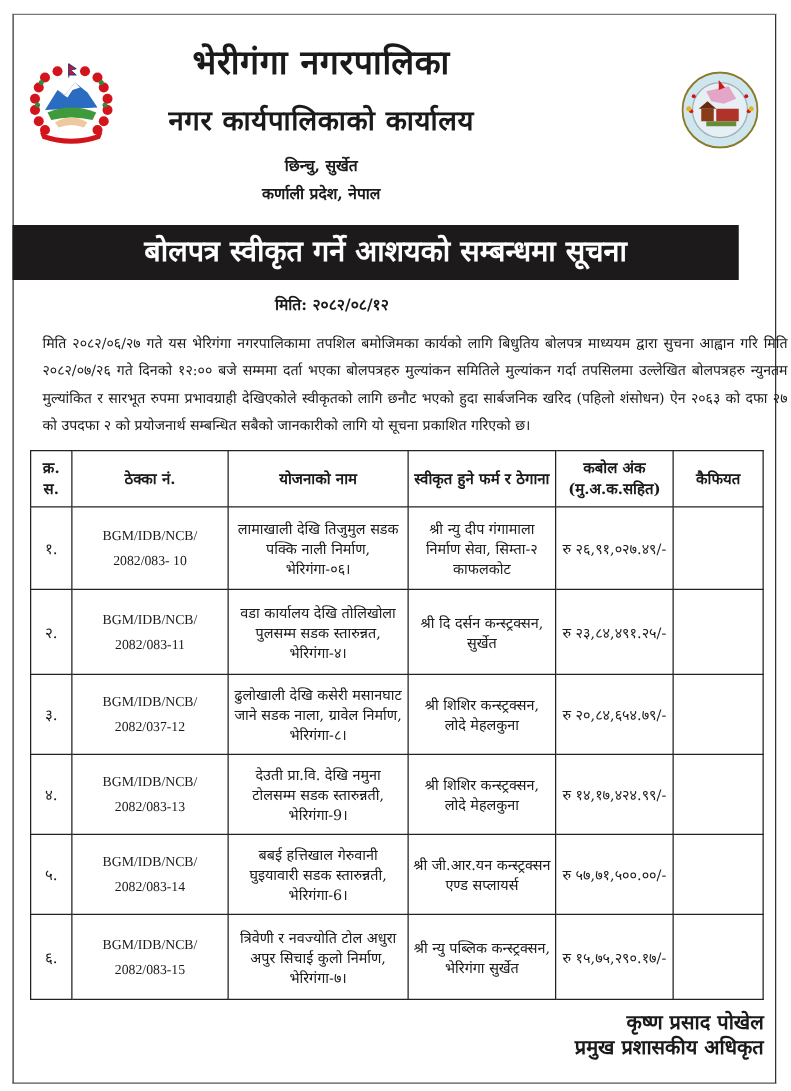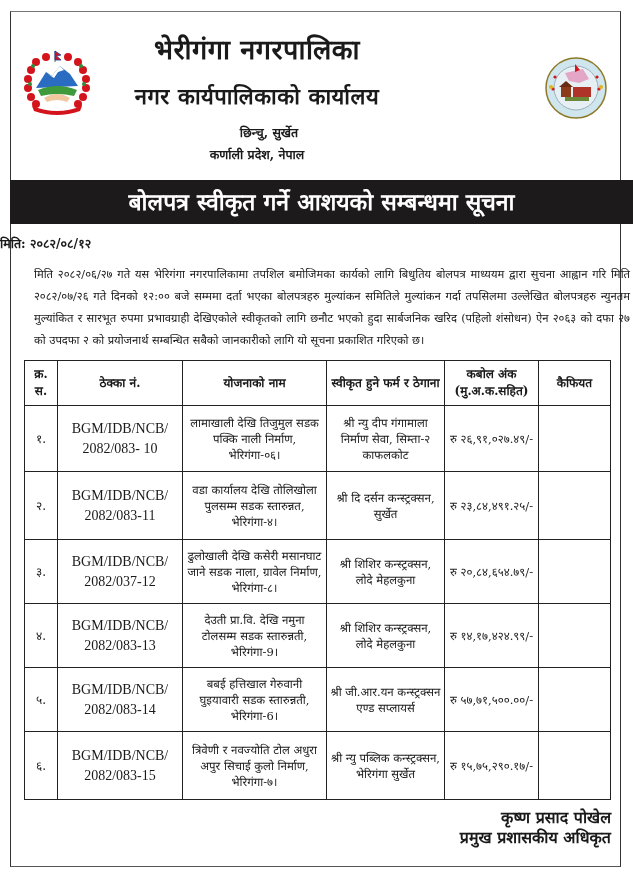--- a/index.html
+++ b/index.html
@@ -7,33 +7,33 @@
          font-family: "DejaVu Serif", "Liberation Serif", serif; color:#1a1a1a; }
   .page { position:absolute; left:10px; top:11px; width:611px; height:856px;
           border-left:1.5px solid #333; border-top:1.5px solid #777;
           border-right:1.5px solid #333; border-bottom:1.5px solid #555; box-sizing:border-box; }
   .logo { position:absolute; }
   .logo-left { left:22px; top:48px; width:70px; height:72px; }
   .logo-right { left:545px; top:57px; width:62px; height:62px; }
   .hdr { position:absolute; left:0; width:514px; text-align:center; }
   .h1 { top:30px; font-size:27px; font-weight:bold; letter-spacing:0.5px; }
   .h2 { top:80px; font-size:22px; font-weight:bold; letter-spacing:0.5px; }
-  .h3 { top:124px; font-size:12.5px; font-weight:bold;padding-left:12px; }
+  .h3 { top:124px; font-size:12.5px; font-weight:bold; }
   .h4 { top:146px; font-size:12.5px; font-weight:bold; }
-  .banner { position:absolute; left:10px; top:180px; width:623px; height:44px; background:#1c1a1a;
-            color:#fff; text-align:center; font-size:23px; font-weight:bold; line-height:44px; }
-  .date { position:absolute; left:0; width:531px; top:235px; text-align:left; font-size:12.5px; font-weight:bold; }
+  .banner { position:absolute; left:10px; top:180px; width:565px; height:44px; background:#1c1a1a;
+            color:#fff; text-align:center; font-size:23px; font-weight:bold; line-height:44px;padding-left:16px; }
+  .date { position:absolute; left:0; width:531px; top:235px; text-align:center; font-size:12.5px; font-weight:bold; }
   .para { position:absolute; left:22px; top:264px; width:596px; font-size:11.3px; line-height:22px;
           text-align:justify; text-align-last:left;margin-left:12px; }
   table.tbl { position:absolute; left:24px; top:360px; width:586px; border-collapse:collapse; table-layout:fixed; }
   .tbl th, .tbl td { border:1.2px solid #222; text-align:center; vertical-align:middle; padding:0 3px; }
   .tbl th { font-size:12px; font-weight:bold; height:44px; line-height:17px; }
   .tbl td { font-size:11.5px; line-height:16px; }
   .tbl td.sn { font-size:12px; }
-  .tbl td.contract { font-family:"Liberation Serif", serif; font-size:14px; line-height:20px; }
+  .tbl td.contract { font-family:"Liberation Serif", serif; font-size:11px; line-height:20px; }
   .tbl td.amt { font-size:11.5px; white-space:nowrap; }
   .r1 { height:66px; } .r2 { height:68px; } .r3 { height:64px; }
   .r4 { height:64px; } .r5 { height:64px; } .r6 { height:68px; }
   .sig { position:absolute; right:22px; text-align:right; font-size:16px; font-weight:bold; }
   .sig1 { top:806px; } .sig2 { top:826px; }
 </style>
 </head>
 <body>
 
 <div class="page"></div>

